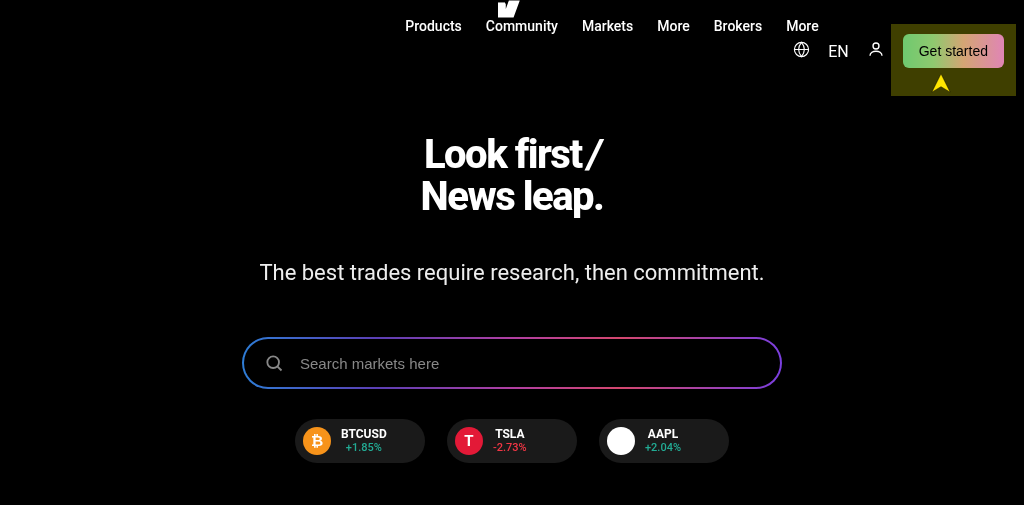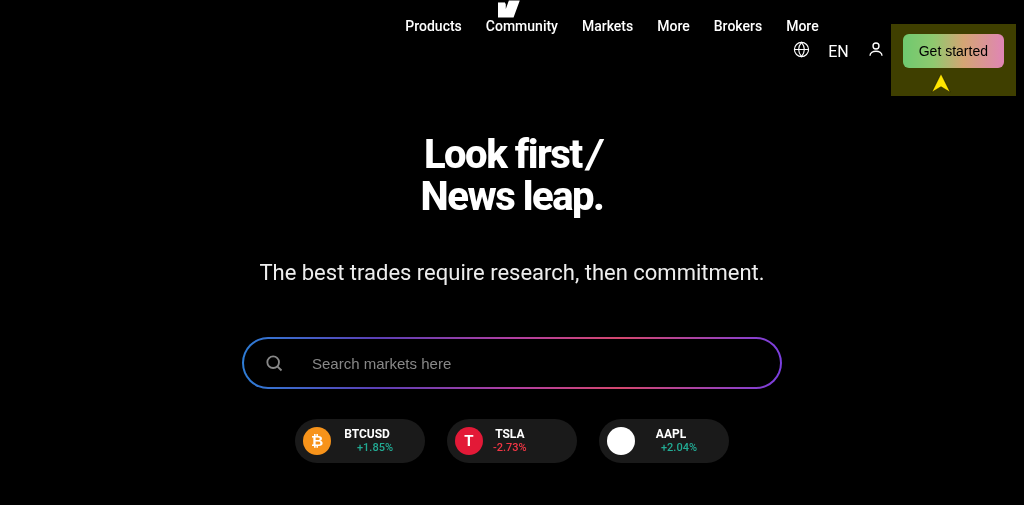--- a/index.html
+++ b/index.html
@@ -105,21 +105,21 @@
     border-radius: 28px;
     background: linear-gradient(90deg, #2e7dd6 0%, #5b3fb5 25%, #b03fa2 50%, #d4476e 70%, #7a3fe0 100%);
   }
   .search-inner {
     background: #000;
     border-radius: 26px;
     height: 48px;
     display: flex;
     align-items: center;
     padding: 17px 20px;
-    gap: 28px;
+    gap: 16px;
   }
   .search-icon { display:flex; align-items:center; }
   .search-input {
     background: transparent;
     border: none;
     outline: none;
     color: #fff;
     font-size: 15px;
     flex: 1;
   }
@@ -150,21 +150,21 @@
     justify-content: center;
     font-size: 15px;
     font-weight: 700;
   }
   .ticker-icon.btc { background: #f7931a; color: #fff; }
   .ticker-icon.tsla { background: #e31937; color: #fff; }
   .ticker-icon.aapl { background: #fff; color: #000; font-size: 16px; }
   .ticker-text { display: flex; flex-direction: column; line-height: 1.15; }
   .ticker-sym { font-size: 12px; font-weight: 700; color: #fff; }
   .ticker-chg { font-size: 11px; font-weight: 500; }
-  .ticker-chg.up { color: #22ab94; margin-left: 16px; }
+  .ticker-chg.up { color: #22ab94; }
   .ticker-chg.down { color: #f23645; }
 </style>
 </head>
 <body>
 
 <div class="header">
   <div class="logo">
     <svg viewBox="0 0 36 22" fill="none">
       <path d="M0 4 H10 V22 H0 Z M14 0 L28 0 L20 22 L6 22 Z" fill="#fff"></path>
       <rect x="0" y="3" width="9" height="9" fill="#fff"></rect>

